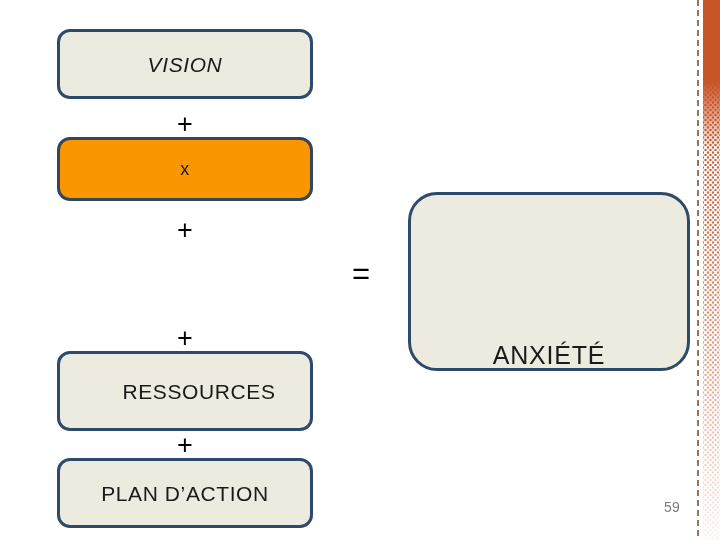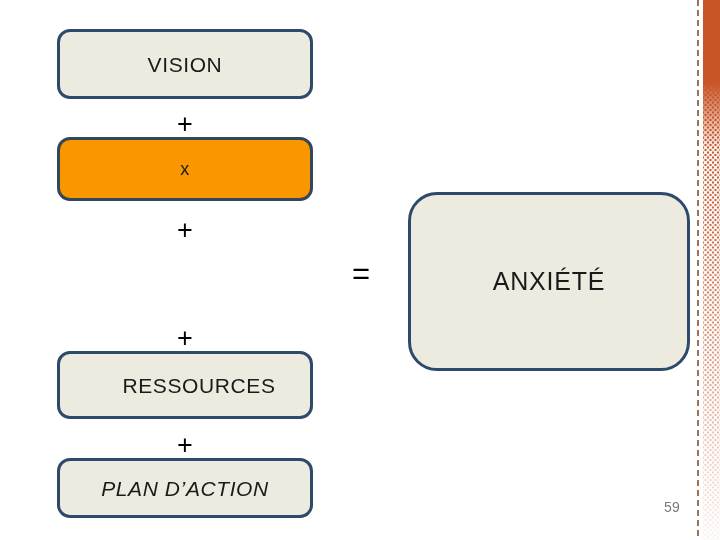--- a/index.html
+++ b/index.html
@@ -55,25 +55,25 @@
   .eq-box.orange {
     background: #FA9600;
     border-color: #33475B;
   }
   .eq-box.orange .label {
     font-size: 18px;
     letter-spacing: 0.5px;
   }
 
   
-  #box-vision      { top: 0px;   height: 70px; }
+  #box-vision      { top: 0px;   height: 70px; font-style: italic; }
   #box-x           { top: 108px; height: 64px; }
   #box-incitatifs  { top: 214px; height: 69px; }
-  #box-ressources  { top: 322px; height: 68px; padding-left: 28px; }
-  #box-plan        { top: 429px; height: 60px; font-style: italic; }
+  #box-ressources  { top: 322px; height: 80px; padding-left: 28px; }
+  #box-plan        { top: 429px; height: 70px; }
 
   .plus-sign {
     position: absolute;
     left: 0;
     width: 256px;
     text-align: center;
     font-size: 27px;
     line-height: 1;
     color: #000000;
     font-family: "Liberation Sans", sans-serif;
@@ -100,21 +100,21 @@
     position: absolute;
     left: 408px;
     top: 192px;
     width: 282px;
     height: 179px;
     box-sizing: border-box;
     border: 3px solid #2E4A6B;
     border-radius: 29px;
     background: #EDEBE0;
     display: flex;
-    align-items: center;
+    align-items: flex-end;
     justify-content: center;
   }
   #box-anxiete .label {
     font-size: 25px;
     letter-spacing: 0.8px;
     color: #1a1a1a;
     line-height: 1;
     white-space: nowrap;
   }
 

